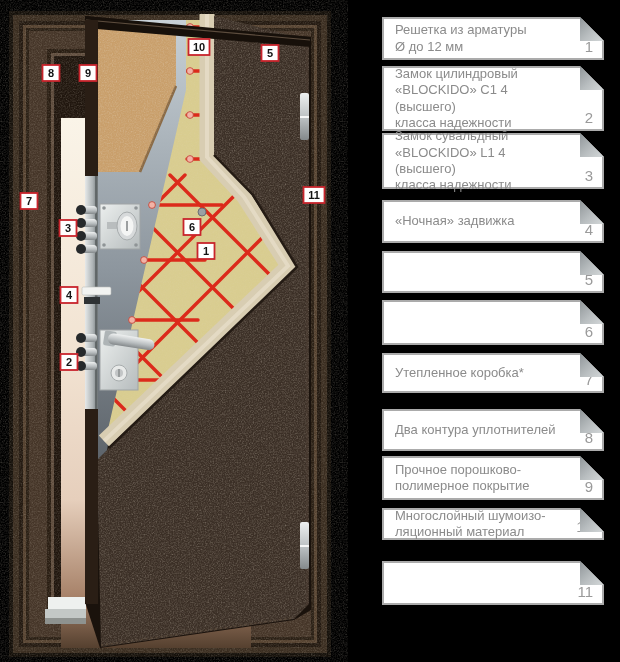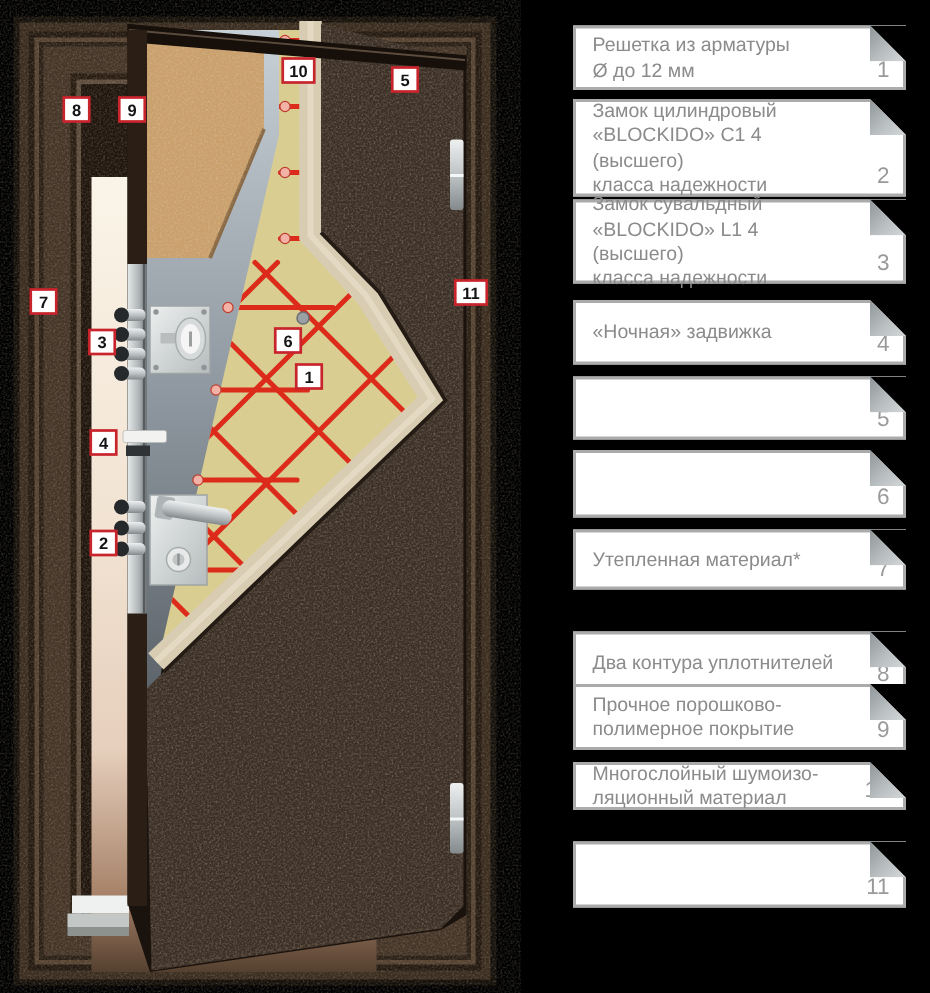--- a/index.html
+++ b/index.html
@@ -307,26 +307,26 @@
       <div class="card-num">5</div>
       <div class="corner-cut"></div>
       <div class="corner-fold"></div>
     </div>
   <div class="card" style="top:300px;height:45px">
       <div class="card-num">6</div>
       <div class="corner-cut"></div>
       <div class="corner-fold"></div>
     </div>
   <div class="card" style="top:353px;height:40px">
-      <div class="card-label">Утепленная материал*</div>
+      <div class="card-label">Утепленное коробка*</div>
       <div class="card-num">7</div>
       <div class="corner-cut"></div>
       <div class="corner-fold"></div>
     </div>
-  <div class="card" style="top:421px;height:42px">
+  <div class="card" style="top:409px;height:42px">
       <div class="card-label">Два контура уплотнителей</div>
       <div class="card-num">8</div>
       <div class="corner-cut"></div>
       <div class="corner-fold"></div>
     </div>
   <div class="card" style="top:456px;height:44px">
       <div class="card-label">Прочное порошково-
 полимерное покрытие</div>
       <div class="card-num">9</div>
       <div class="corner-cut"></div>

